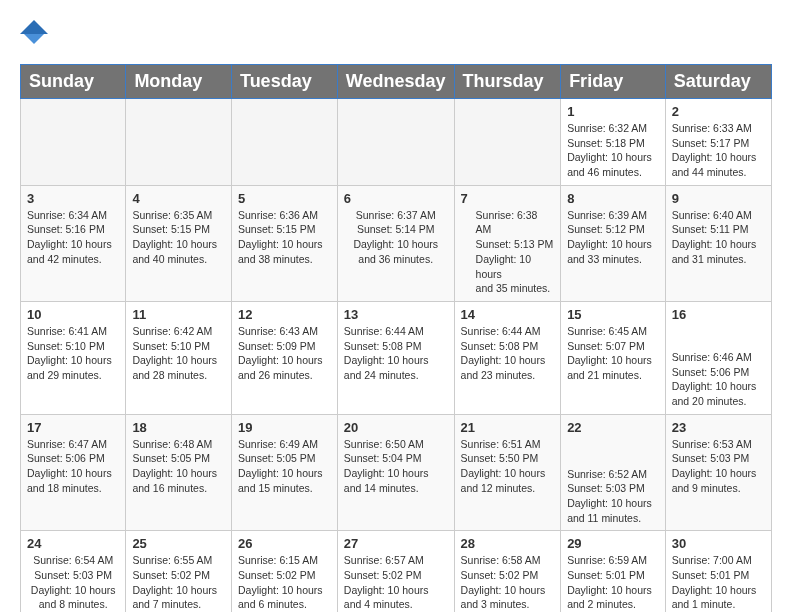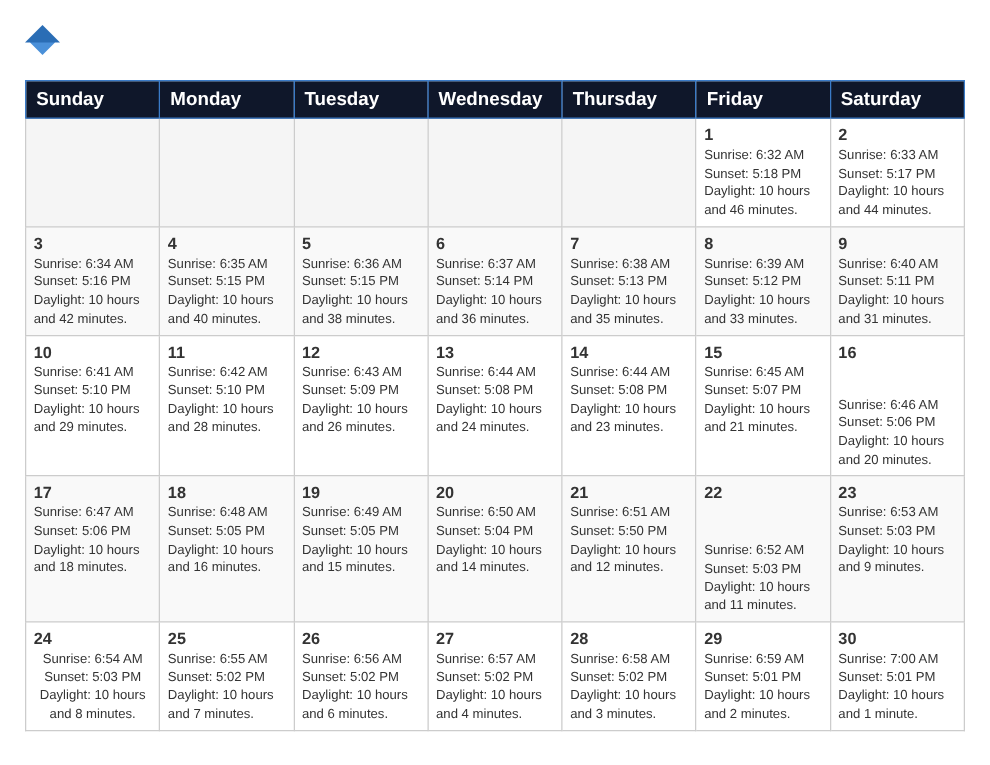--- a/index.html
+++ b/index.html
@@ -50,23 +50,23 @@
     }
     .location {
       font-size: 16px;
       color: #555;
     }
     .calendar {
       width: 100%;
       border-collapse: collapse;
     }
     .calendar th {
-      background-color: #0f172a;
+      background-color: #737373;
       color: #fff;
-      font-size: 15px;
+      font-size: 18px;
       font-weight: bold;
       text-align: left;
       padding: 6px 8px;
       border: 1px solid #3a7bc8;
     }
     .calendar td {
       vertical-align: top;
       border: 1px solid #ccc;
       padding: 5px 6px;
       font-size: 11px;
@@ -168,28 +168,28 @@
         </td>
         <td>
           <span class="day-number">5</span>
           <div class="day-info" style="white-space: pre-line;">Sunrise: 6:36 AM
 Sunset: 5:15 PM
 Daylight: 10 hours
 and 38 minutes.</div>
         </td>
         <td>
           <span class="day-number">6</span>
-          <div class="day-info" style="white-space: pre-line;">Sunrise: 6:37 AM
+          <div class="day-info" style="white-space: pre-line; text-align: center;">Sunrise: 6:37 AM
 Sunset: 5:14 PM
 Daylight: 10 hours
 and 36 minutes.</div>
         </td>
         <td>
           <span class="day-number">7</span>
-          <div class="day-info" style="white-space: pre-line;">Sunrise: 6:38 AM
+          <div class="day-info" style="white-space: pre-line; margin-left: 15px;">Sunrise: 6:38 AM
 Sunset: 5:13 PM
 Daylight: 10 hours
 and 35 minutes.</div>
         </td>
         <td>
           <span class="day-number">8</span>
           <div class="day-info" style="white-space: pre-line;">Sunrise: 6:39 AM
 Sunset: 5:12 PM
 Daylight: 10 hours
 and 33 minutes.</div>
@@ -314,21 +314,21 @@
         </td>
         <td>
           <span class="day-number">25</span>
           <div class="day-info" style="white-space: pre-line;">Sunrise: 6:55 AM
 Sunset: 5:02 PM
 Daylight: 10 hours
 and 7 minutes.</div>
         </td>
         <td>
           <span class="day-number">26</span>
-          <div class="day-info" style="white-space: pre-line;">Sunrise: 6:56 AM
+          <div class="day-info" style="white-space: pre-line;">Sunrise: 6:15 AM
 Sunset: 5:02 PM
 Daylight: 10 hours
 and 6 minutes.</div>
         </td>
         <td>
           <span class="day-number">27</span>
           <div class="day-info" style="white-space: pre-line;">Sunrise: 6:57 AM
 Sunset: 5:02 PM
 Daylight: 10 hours
 and 4 minutes.</div>

